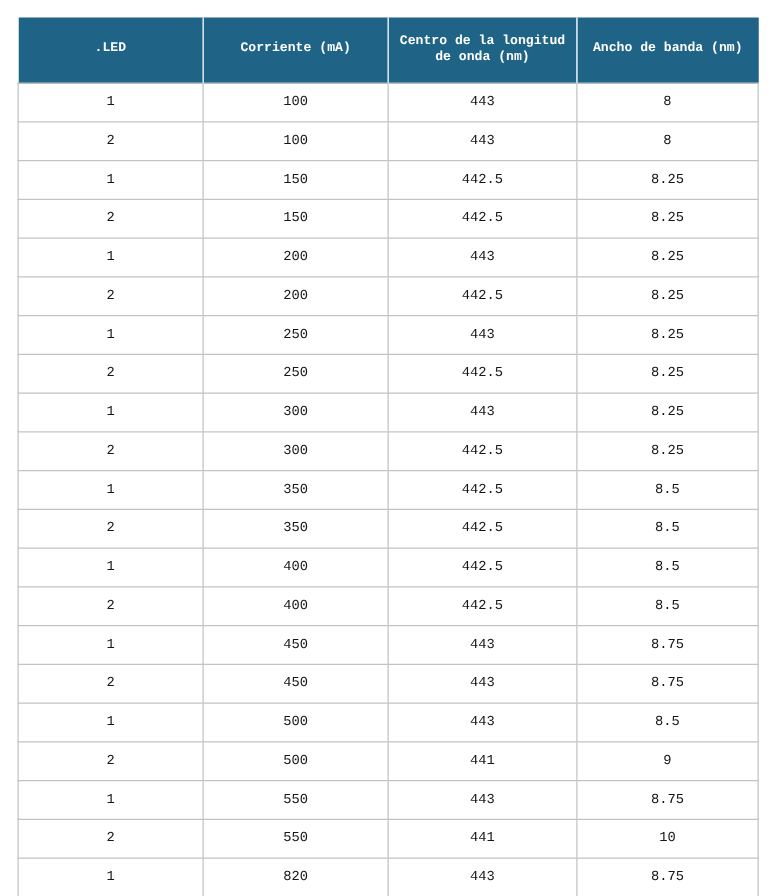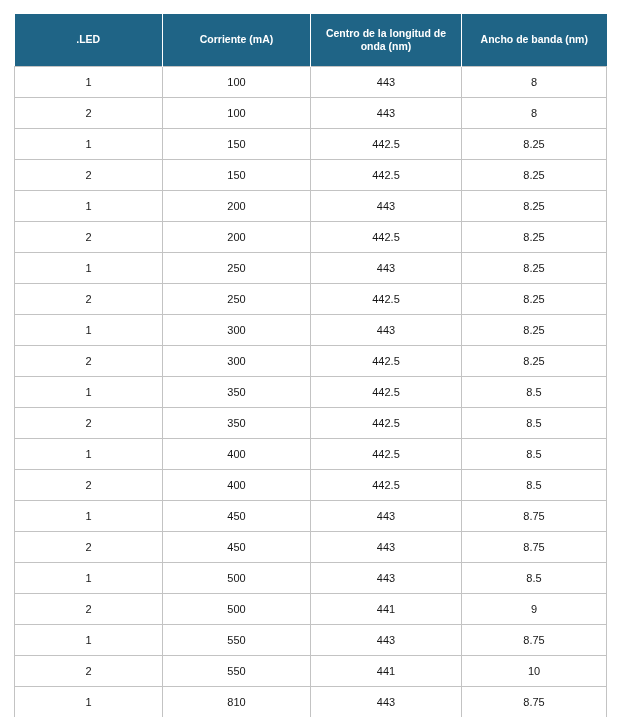--- a/index.html
+++ b/index.html
@@ -13,20 +13,21 @@
   body {
     font-family: "Liberation Sans", sans-serif;
     -webkit-font-smoothing: antialiased;
   }
 
   #table-wrap {
     position: absolute;
     left: 14px;
     top: 14px;
     width: 592px;
+    font-family: Liberation Mono, monospace;
   }
 
   table.data-table {
     border-collapse: collapse;
     table-layout: fixed;
     width: 592px;
   }
 
   
   col.c-led   { width: 148px; }
@@ -203,19 +204,19 @@
           <td>8.75</td>
         </tr>
         <tr>
           <td>2</td>
           <td>550</td>
           <td>441</td>
           <td>10</td>
         </tr>
         <tr>
           <td>1</td>
-          <td>810</td>
+          <td>820</td>
           <td>443</td>
           <td>8.75</td>
         </tr>
       </tbody>
   </table>
 </div>
 
 </body></html>

